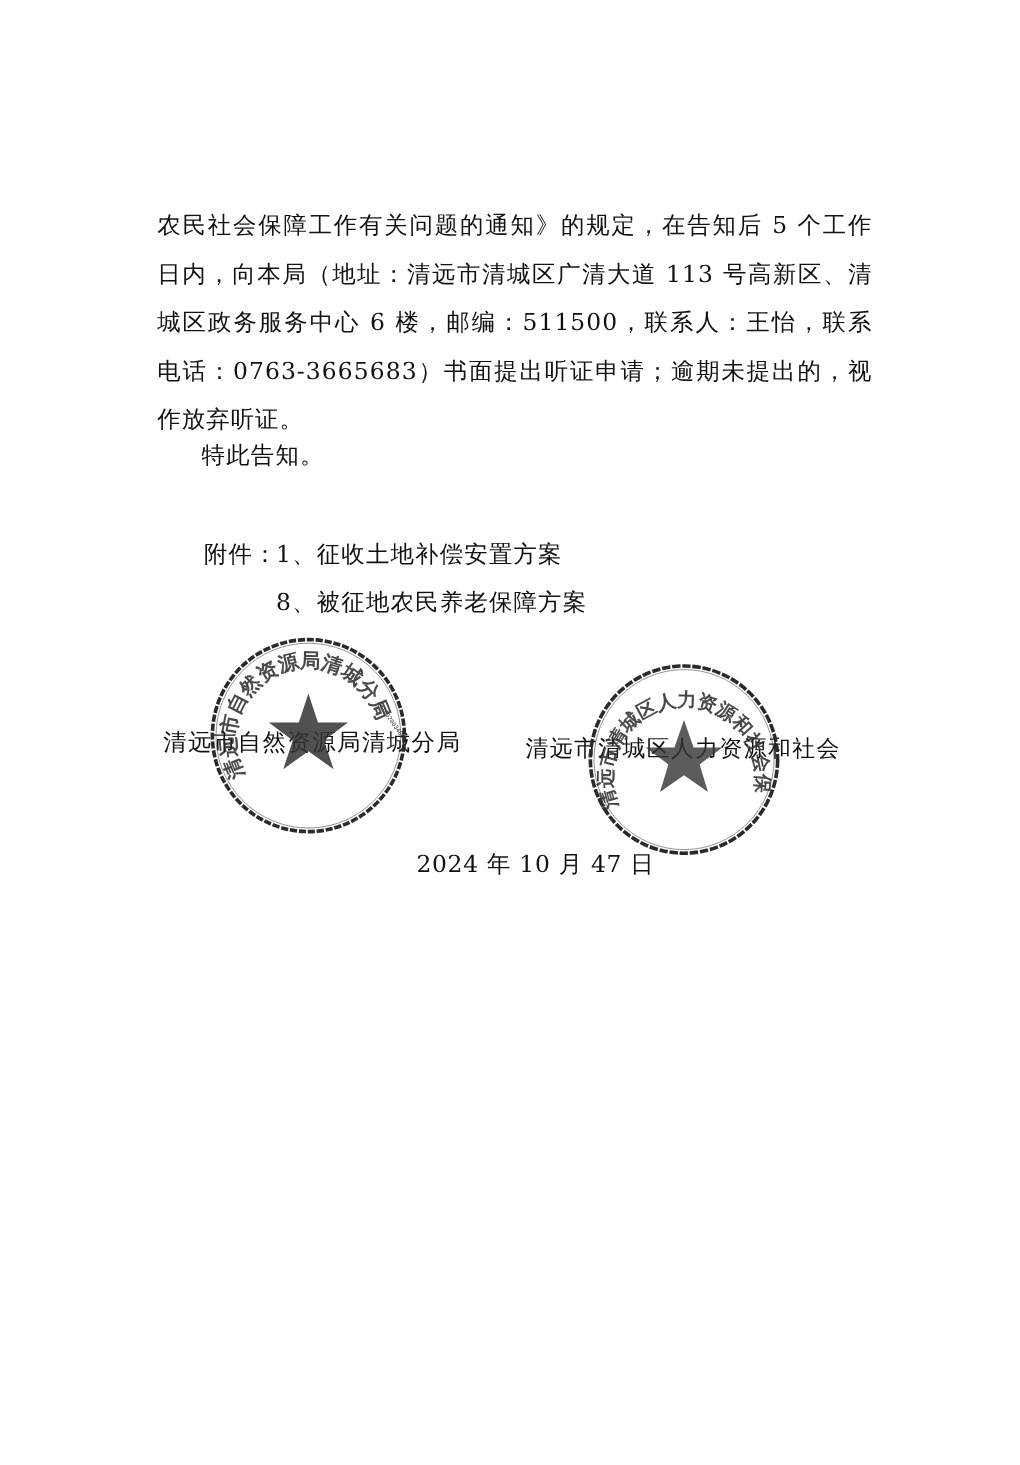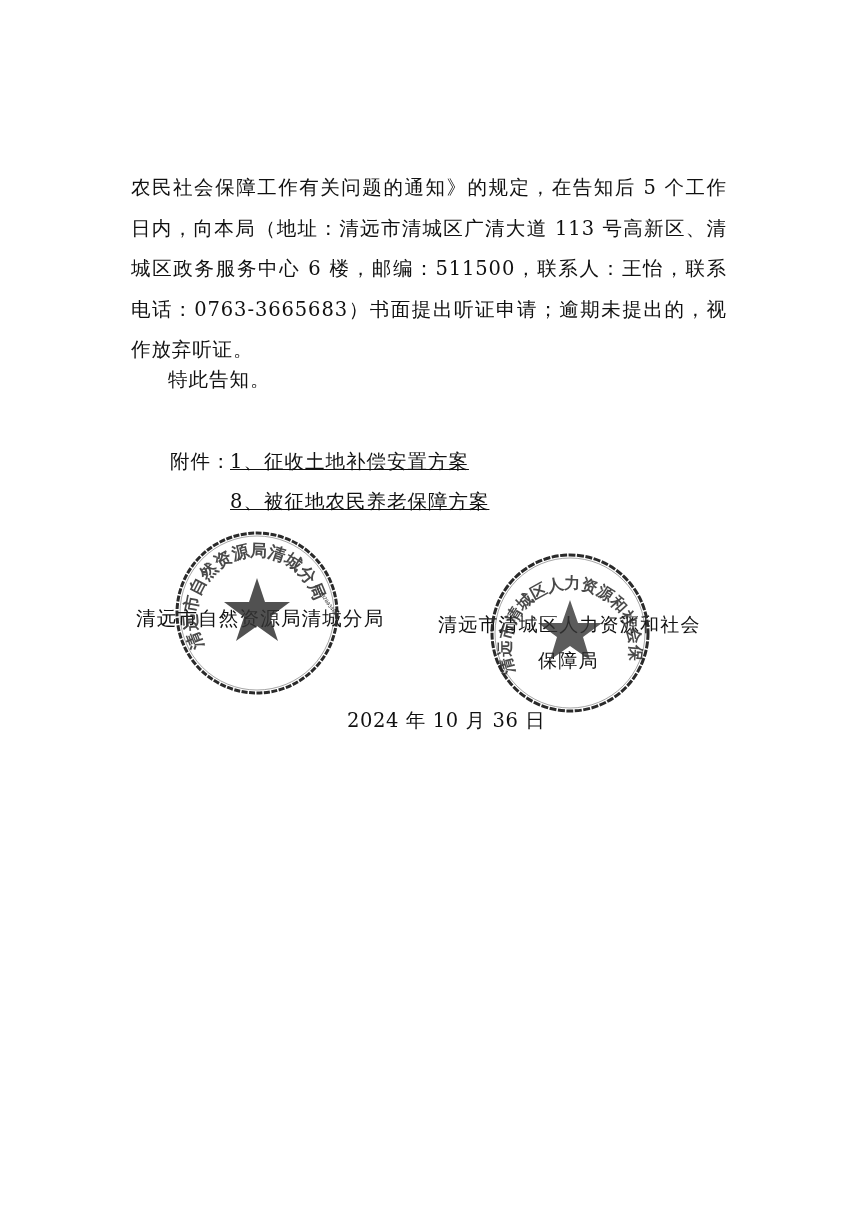--- a/index.html
+++ b/index.html
@@ -44,21 +44,21 @@
       margin: 0;
     }
     .attachments {
       position: absolute;
       left: 170px;
       top: 442px;
       font-size: 19.5px;
       line-height: 40px;
       letter-spacing: 1px;
     }
-    .attachment-row { white-space: nowrap; text-decoration: underline; }
+    .attachment-row { white-space: nowrap; }
     .att-label { display: inline-block; width: 60px; }
     .att-indent { display: inline-block; width: 60px; }
     .signatory-left {
       position: absolute;
       left: 136px;
       top: 604px;
       font-size: 19.5px;
       line-height: 30px;
       letter-spacing: 1.2px;
       white-space: nowrap;
@@ -111,24 +111,23 @@
     </div>
     <div class="attachment-row">
       <span class="att-indent"></span><span>8、被征地农民养老保障方案</span>
     </div>
   </div>
 
   <div class="signatory-left">清远市自然资源局清城分局</div>
 
   <div class="signatory-right">
     <span>清远市清城区人力资源和社会</span>
-    <span class="line2">保障局</span>
   </div>
 
-  <div class="date">2024 年 10 月 36 日</div>
+  <div class="date">2024 年 10 月 47 日</div>
 
   <div class="seal seal-left">
     <svg width="170" height="170" viewBox="0 0 170 170">
       <defs>
         <path id="arcL" d="M 32,118 A 60,60 0 1,1 140,110"></path>
       </defs>
       <circle cx="85" cy="85" r="80" fill="none" stroke="#2a2a2a" stroke-width="3" stroke-dasharray="6 1.5"></circle>
       <circle cx="85" cy="85" r="77" fill="none" stroke="#444" stroke-width="0.8" opacity="0.6"></circle>
       <text font-size="17" fill="#2a2a2a" font-family="DejaVu Sans, sans-serif" opacity="0.85" font-weight="bold">
         <textPath href="#arcL" startOffset="0">清远市自然资源局清城分局</textPath>

